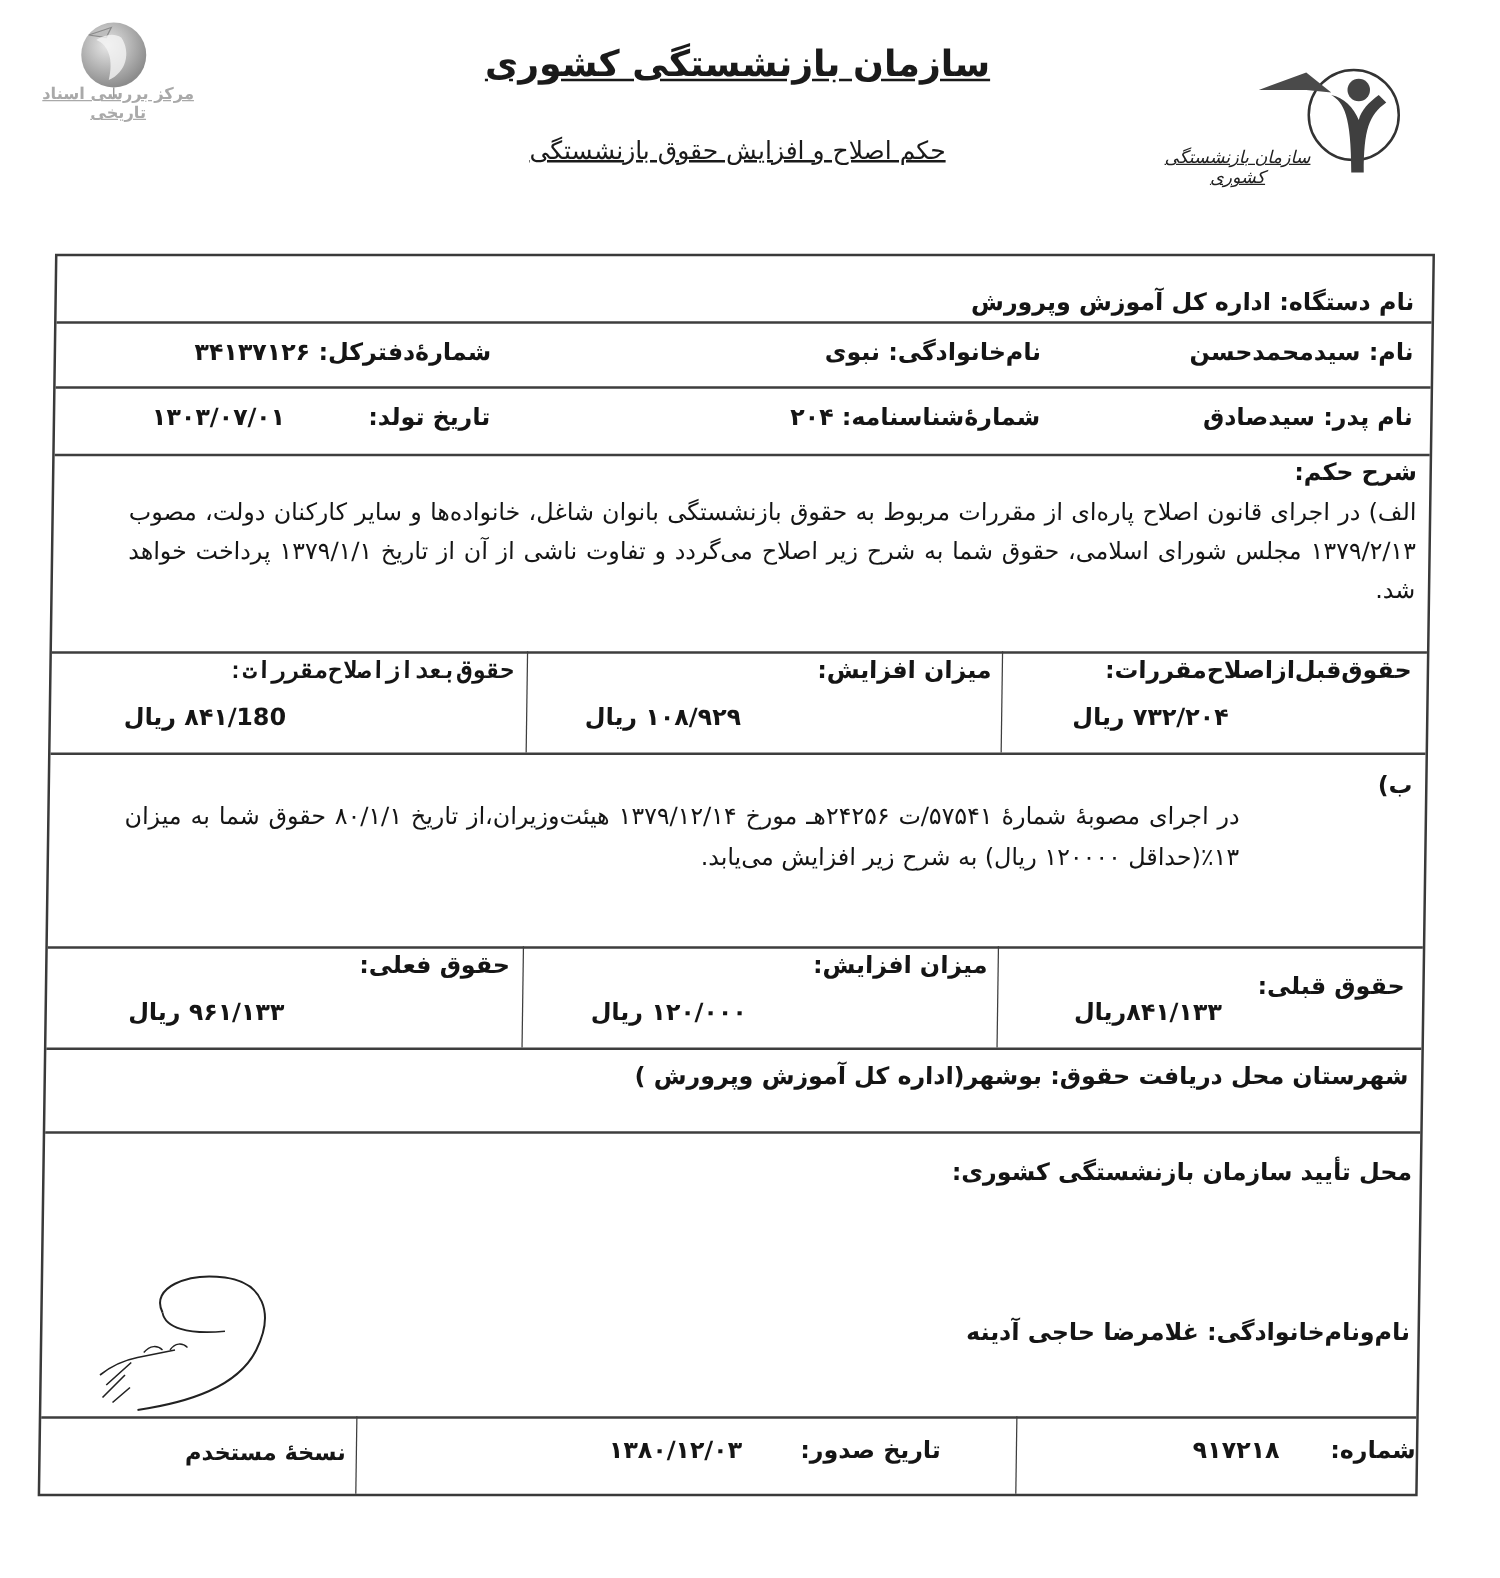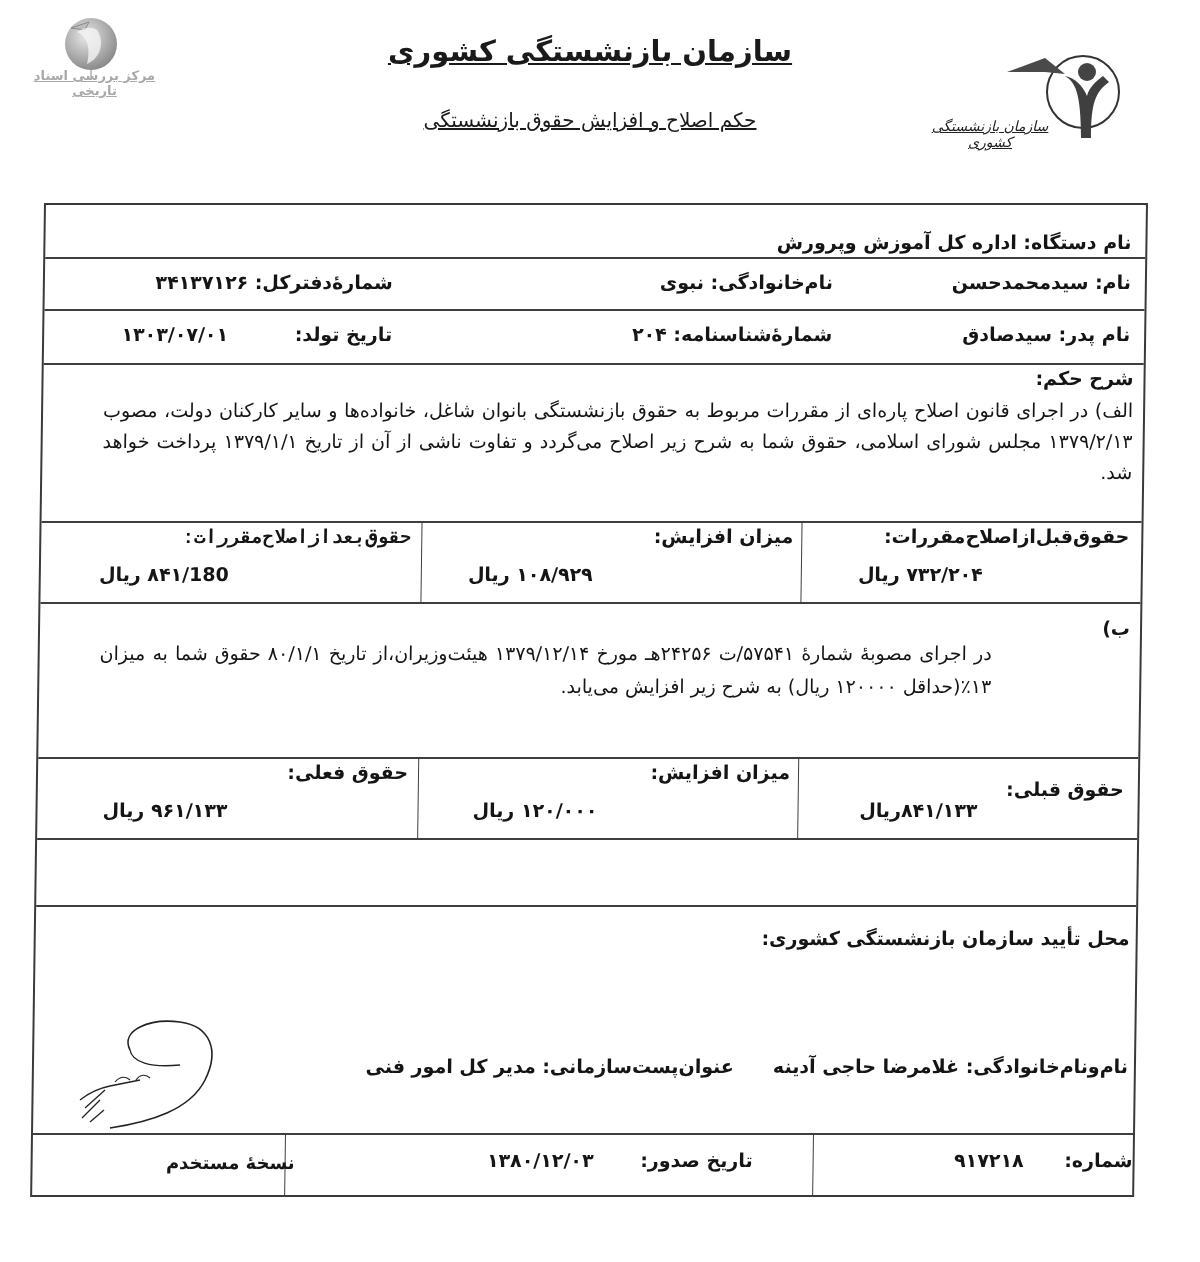--- a/index.html
+++ b/index.html
@@ -125,41 +125,41 @@
   <div class="field bold" style="right:10px; top:412px;">ب)</div>
   <div class="para" style="right:148px; left:60px; top:432px; line-height:33px;">در اجرای مصوبهٔ شمارهٔ ۵۷۵۴۱/ت ۲۴۲۵۶هـ مورخ ۱۳۷۹/۱۲/۱۴ هیئت‌وزیران،از تاریخ ۸۰/۱/۱ حقوق شما به میزان ۱۳٪(حداقل ۱۲۰۰۰۰ ریال) به شرح زیر افزایش می‌یابد.</div>
 
   <div class="field bold" style="right:14px; top:573px;">حقوق قبلی:</div>
   <div class="field bold" style="right:160px; top:594px;">۸۴۱/۱۳۳ریال</div>
   <div class="field bold" style="right:348px; top:556px;">میزان افزایش:</div>
   <div class="field bold" style="right:540px; top:594px;">۱۲۰/۰۰۰ ریال</div>
   <div class="field bold" style="right:730px; top:556px;">حقوق فعلی:</div>
   <div class="field bold" style="right:910px; top:594px;">۹۶۱/۱۳۳ ریال</div>
 
+  <div class="field bold" style="right:10px; top:645px;">
+    <span>شهرستان محل دریافت حقوق:</span>
+    <span>بوشهر(اداره کل آموزش وپرورش )</span>
+  </div>
 
   <div class="field bold" style="right:6px; top:722px;margin-left:10px;">محل تأیید سازمان بازنشستگی کشوری:</div>
 
   <div class="field bold" style="right:6px; top:850px;">
     <span>نام‌ونام‌خانوادگی:</span>
     <span>غلامرضا حاجی آدینه</span>
-  </div>
-  <div class="field bold" style="right:400px; top:850px;">
-    <span>عنوان‌پست‌سازمانی:</span>
-    <span>مدیر کل امور فنی</span>
   </div>
 
   <div class="field bold" style="right:0; top:944px;margin-left:40px;">
     <span style="margin-left:34px;">شماره:</span>
     <span>۹۱۷۲۱۸</span>
   </div>
   <div class="field bold" style="right:380px; top:944px;">
     <span style="margin-left:40px;">تاریخ صدور:</span>
     <span>۱۳۸۰/۱۲/۰۳</span>
   </div>
-  <div class="field bold" style="right:838px; top:947px; font-size:18px;">نسخهٔ مستخدم</div>
+  <div class="field bold" style="right:856px; top:947px; font-size:18px;">نسخهٔ مستخدم</div>
 </div>
 
 <svg id="signature" class="abs" viewBox="0 0 150 120">
   <path d="M60 40 C50 20 80 8 110 12 C140 16 150 40 135 70 C120 100 80 112 40 118" fill="none" stroke="#222" stroke-width="1.6"></path>
   <path d="M60 40 C62 52 80 58 110 55" fill="none" stroke="#222" stroke-width="1.4"></path>
   <path d="M10 90 C20 82 30 78 40 76 M15 98 L35 80 M12 108 L30 90 M40 76 L70 70 M20 112 L34 100" fill="none" stroke="#222" stroke-width="1.3"></path>
   <path d="M45 72 C50 66 56 66 60 70 M66 70 C70 64 76 64 80 68" fill="none" stroke="#222" stroke-width="1.1"></path>
 </svg>
 
 </body></html>

